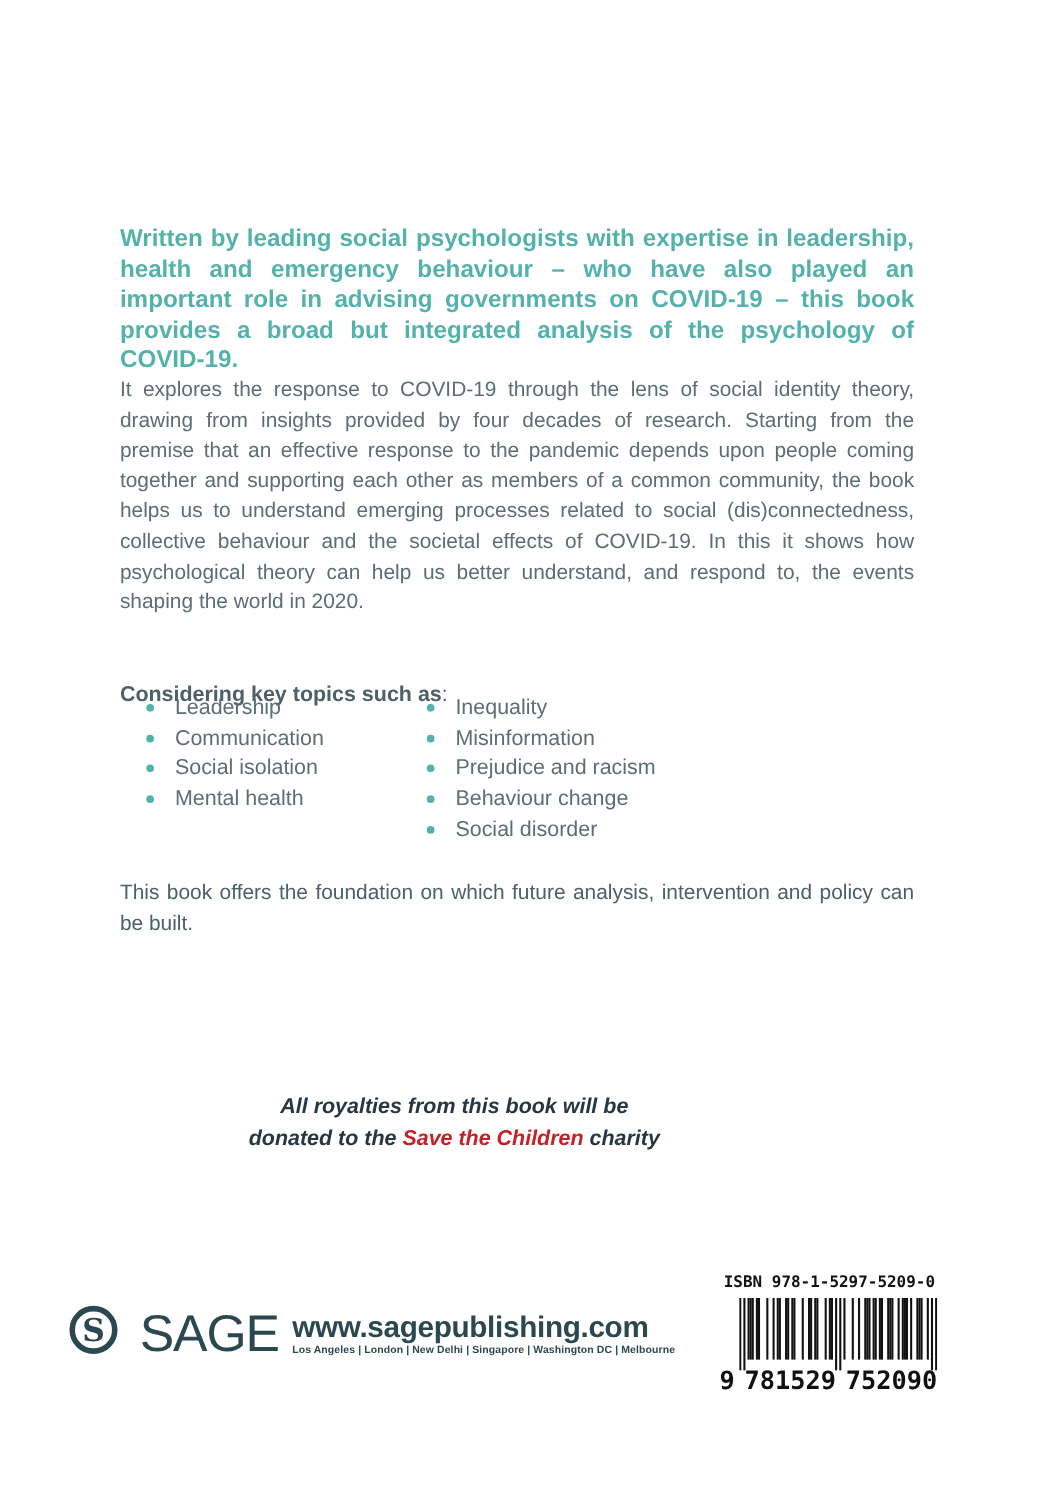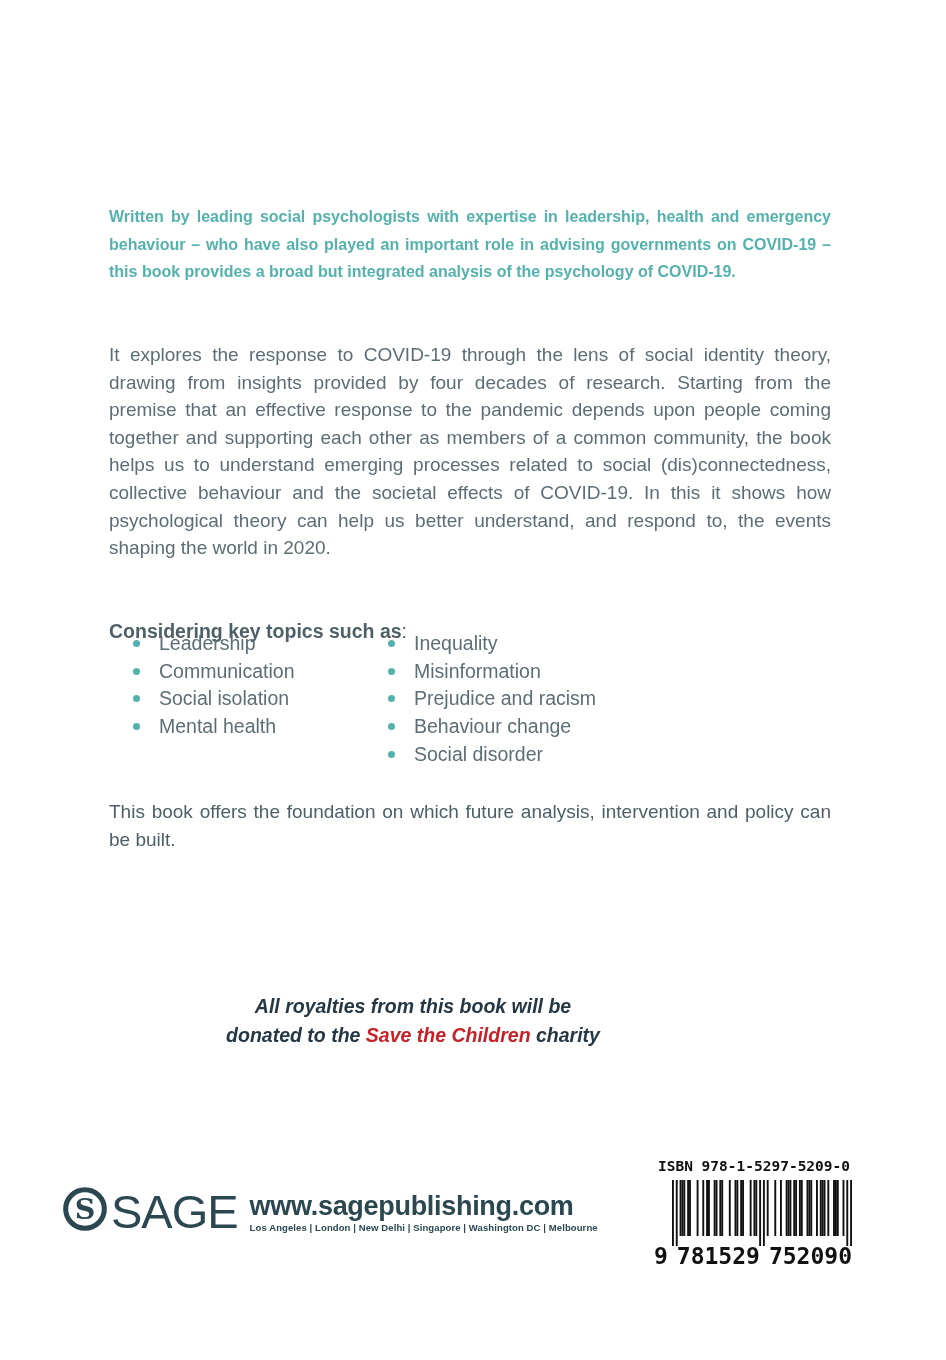--- a/index.html
+++ b/index.html
@@ -12,21 +12,21 @@
     font-family: "Liberation Sans", sans-serif;
     overflow: hidden;
   }
   
   .intro {
     position: absolute;
     left: 109px; top: 203px; width: 722px;
     margin: 0;
     color: var(--teal, #54b2ac);
     font-weight: bold;
-    font-size: 16px;
+    font-size: 22px;
     line-height: 27.6px;
     text-align: justify;
   }
   .description {
     position: absolute;
     left: 109px; top: 341px; width: 722px;
     margin: 0;
     color: var(--body-text, #5d6d74);
     font-size: 19px;
     line-height: 27.6px;
@@ -88,21 +88,21 @@
     position: absolute;
     left: 62px; top: 1186px;
     display: flex;
     align-items: center;
     color: var(--logo, #2b4750);
   }
   .sage-word {
     font-size: 47px;
     font-weight: 500;
     letter-spacing: -1px;
-    margin-left: 3px;
+    margin-left: 19px;
     line-height: 47px;
   }
   .pub-text { margin-left: 12px; padding-top: 2px; }
   .pub-site {
     font-size: 27px;
     font-weight: 600;
     letter-spacing: -0.3px;
     line-height: 28px;
   }
   .pub-cities {

